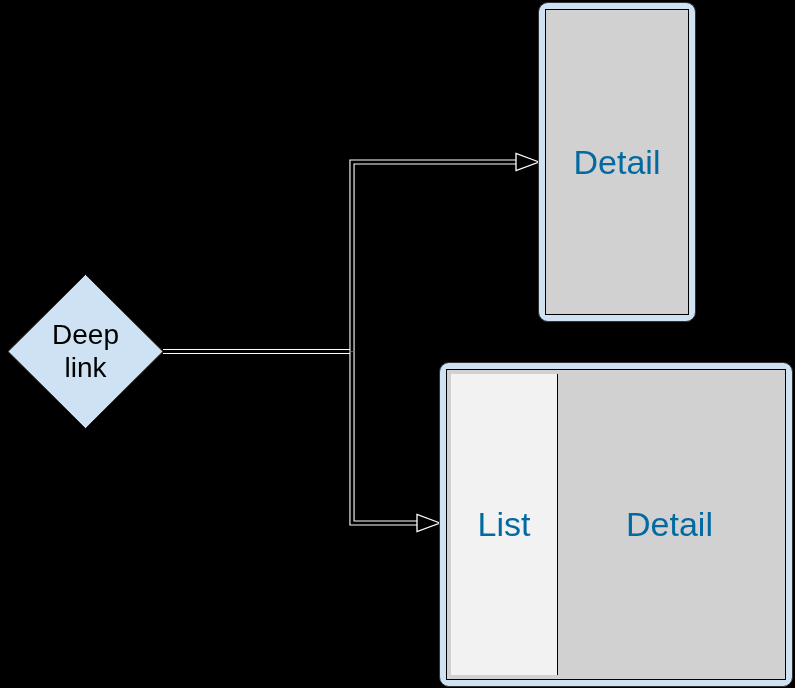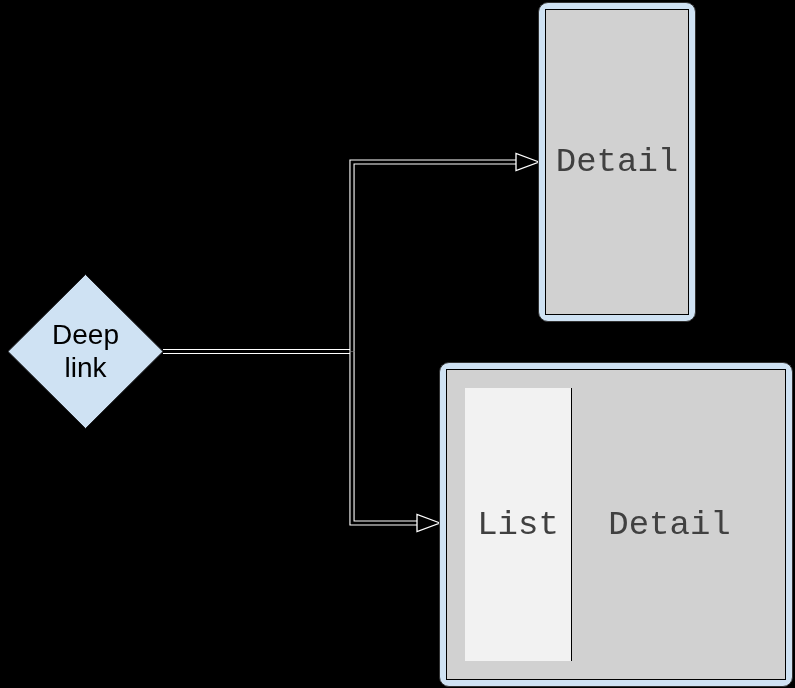--- a/index.html
+++ b/index.html
@@ -61,44 +61,43 @@
     width: 100%;
     height: 100%;
     border: 1.5px solid #000000;
     background: #d1d1d1;
     display: flex;
     align-items: center;
     justify-content: center;
   }
   .screen.split {
     flex-direction: row;
-    padding: 18px;
+    padding: 4px;
     background: #d1d1d1;
   }
   .pane {
     display: flex;
     align-items: center;
     justify-content: center;
     height: 100%;
     box-sizing: border-box;
   }
   .pane.list {
     width: 107px;
     background: #f2f2f2;
     border-right: 1.5px solid #000000;
   }
   .pane.detail {
     flex: 1;
     background: #d1d1d1;
   }
   .screen-label {
     font-size: 34px;
-    color: #404040;
+    color: #0369a1;
     white-space: nowrap;
-    font-family: Liberation Mono, monospace;
   }
 </style>
 </head>
 <body>
 
 <div class="canvas">
 
   <svg class="connector-layer" viewBox="0 0 795 688" xmlns="http://www.w3.org/2000/svg">
 
     <polygon points="85.5,274.5 163,351.5 85.5,428.5 8,351.5" stroke="#202124" stroke-width="1" fill="#cfe2f3"></polygon>

